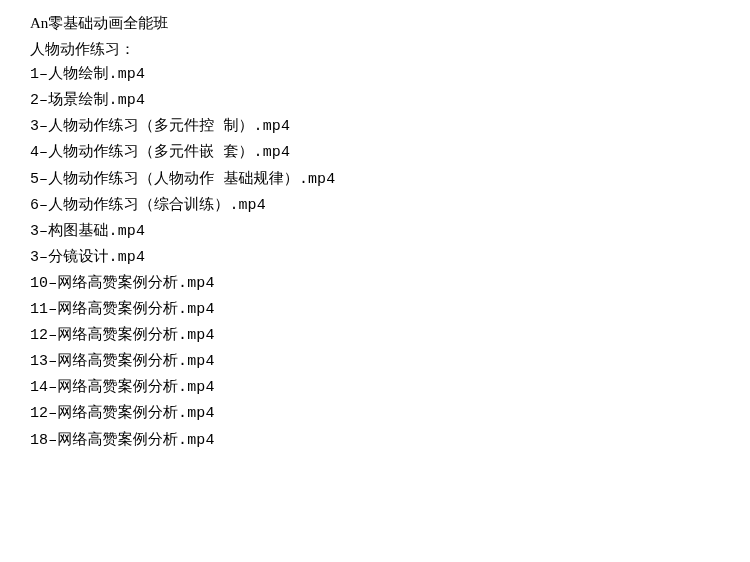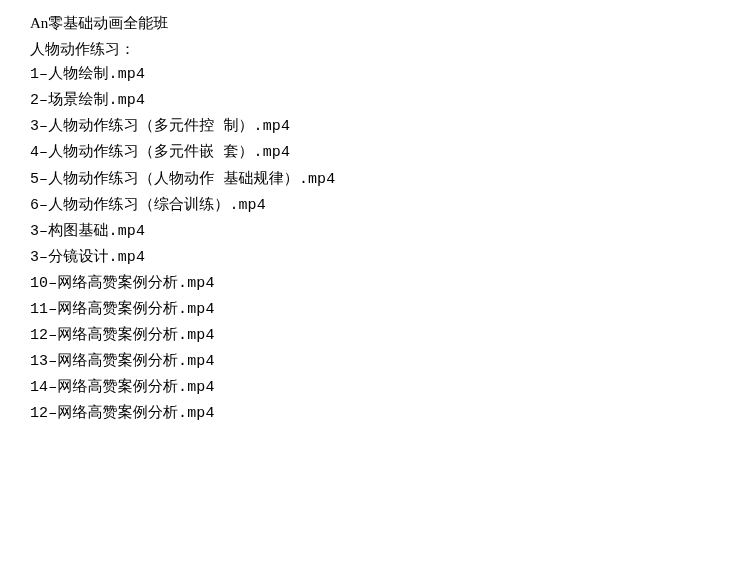--- a/index.html
+++ b/index.html
@@ -44,13 +44,14 @@
   <div class="line">5–人物动作练习（人物动作 基础规律）.mp4</div>
   <div class="line">6–人物动作练习（综合训练）.mp4</div>
   <div class="line">3–构图基础.mp4</div>
   <div class="line">3–分镜设计.mp4</div>
   <div class="line">10–网络高赞案例分析.mp4</div>
   <div class="line">11–网络高赞案例分析.mp4</div>
   <div class="line">12–网络高赞案例分析.mp4</div>
   <div class="line">13–网络高赞案例分析.mp4</div>
   <div class="line">14–网络高赞案例分析.mp4</div>
   <div class="line">12–网络高赞案例分析.mp4</div>
+  <div class="line">18–网络高赞案例分析.mp4</div>
 </div>
 
 </body></html>

